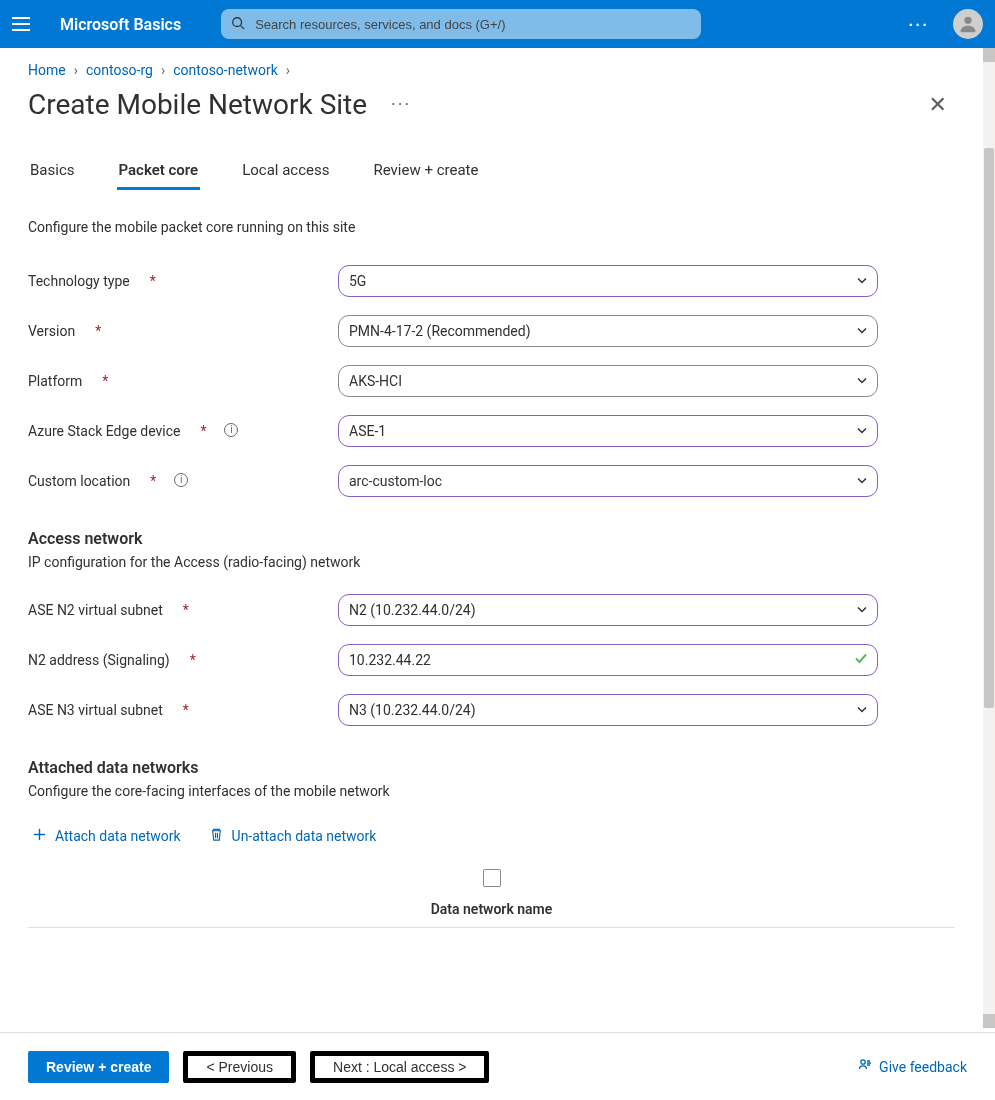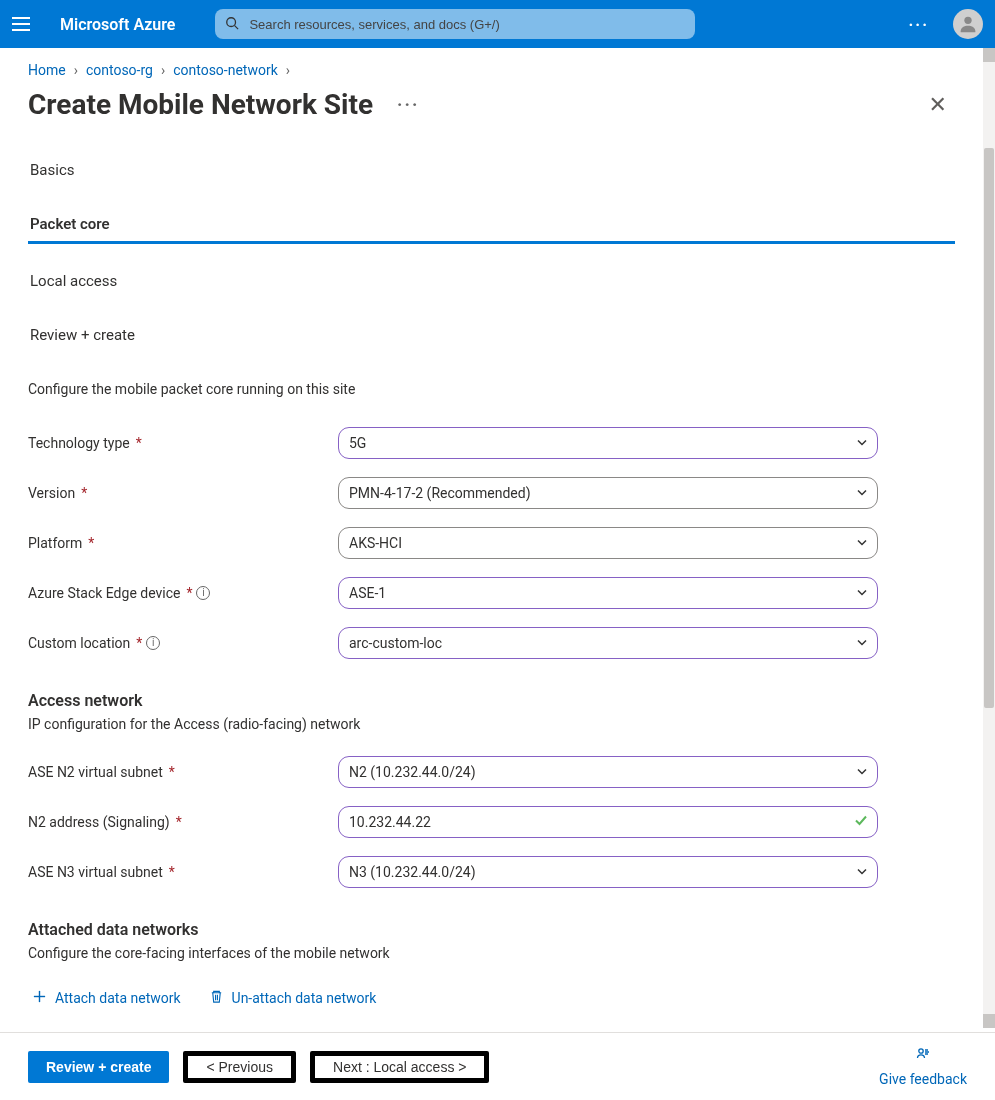--- a/index.html
+++ b/index.html
@@ -67,34 +67,34 @@
   .scrollwrap { position:absolute; top:48px; left:0; right:12px; bottom:72px; overflow:hidden; }
   .content { padding: 14px 28px 40px 28px; }
 
   
   .breadcrumb { font-size:14px; margin-bottom:10px; display:flex; align-items:center; gap:8px; }
   .breadcrumb a { color: var(--link); text-decoration:none; }
   .breadcrumb .chev { color:#666; }
 
   
   .titlewrap { display:flex; align-items:center; justify-content:space-between; margin-bottom:40px; }
-  .titlewrap h1 { font-size:28px; font-weight:700; margin:0; display:flex; align-items:center; gap:24px; }
+  .titlewrap h1 { font-size:28px; font-weight:400; margin:0; display:flex; align-items:center; gap:24px; }
   .titlewrap .ell { font-size:18px; color:#666; letter-spacing:2px; cursor:pointer; }
   .closex { font-size:22px; color:#605e5c; cursor:pointer; padding:4px 8px; }
 
   
-  .tabs { display:flex; gap:28px; border-bottom:1px solid transparent; margin-bottom:28px;flex-direction:column; }
+  .tabs { display:flex; gap:40px; border-bottom:1px solid transparent; margin-bottom:28px; }
   .tab { font-size:15px; color:var(--text); padding:0 2px 8px 2px; cursor:pointer; }
   .tab.active { color:var(--text); border-bottom:3px solid var(--azure-blue); font-weight:600; }
 
   .intro { font-size:14px; color:var(--text); margin-bottom:28px; }
 
   
   .formrow { display:flex; align-items:center; min-height:36px; margin-bottom:14px; }
-  .formlabel { width:310px; font-size:14px; color:var(--text); display:flex; align-items:center; gap:4px; }
+  .formlabel { width:310px; font-size:14px; color:var(--text); display:flex; gap:18px; }
   .req { color:var(--required); margin-left:2px; }
   .info-icon {
     width:14px; height:14px; border:1px solid #666; border-radius:50%;
     display:inline-flex; align-items:center; justify-content:center;
     font-size:10px; color:#666; line-height:1; cursor:help;
   }
   .formfield { flex:1; max-width:540px; position:relative; }
   .select, .textin {
     width:100%; height:32px;
     border:1px solid var(--accent-purple);
@@ -131,39 +131,39 @@
   .footer {
     position:absolute; left:0; right:0; bottom:0;
     height:68px; border-top:1px solid #e1dfdd;
     background:#fff;
     display:flex; align-items:center; padding:0 28px; gap:14px;
   }
   .btn { height:32px; padding:0 18px; font-size:14px; border-radius:2px; cursor:pointer; display:inline-flex; align-items:center; }
   .btn-primary { background:var(--azure-blue); color:#fff; border:none; font-weight:600; }
   .btn-secondary { background:#fff; color:var(--text); border:5px solid #000000; }
   .footer .spacer { flex:1; }
-  .feedback { color:var(--link); font-size:14px; display:flex; align-items:center; gap:6px; cursor:pointer;flex-direction:column; }
+  .feedback { color:var(--link); font-size:14px; display:flex; align-items:center; gap:6px; cursor:pointer; }
 
   
   .fakescroll { position:absolute; right:0; top:48px; bottom:72px; width:12px; background:#f3f2f1; }
   .fakescroll .thumb { position:absolute; left:1px; right:1px; top:100px; height:560px; background:#c8c6c4; border-radius:2px; }
   .fakescroll .arr { position:absolute; left:0; right:0; height:14px; background:#c8c6c4; }
   .fakescroll .arr.top { top:0; }
   .fakescroll .arr.bot { bottom:0; }
 </style>
 </head>
 <body>
 
 <div class="topbar">
   <div class="hamburger">
     <span></span>
       <span></span>
       <span></span>
   </div>
-  <div class="brand">Microsoft Azure</div>
+  <div class="brand">Microsoft Basics</div>
   <div class="search">
     <span>
       <svg width="14" height="14" viewBox="0 0 16 16" fill="none" stroke="#333" stroke-width="1.5">
         <circle cx="7" cy="7" r="5"></circle>
           <line x1="11" y1="11" x2="15" y2="15"></line>
       </svg>
     </span>
     <input type="text" placeholder="Search resources, services, and docs (G+/)" style="">
   </div>
   <div class="spacer"></div>

